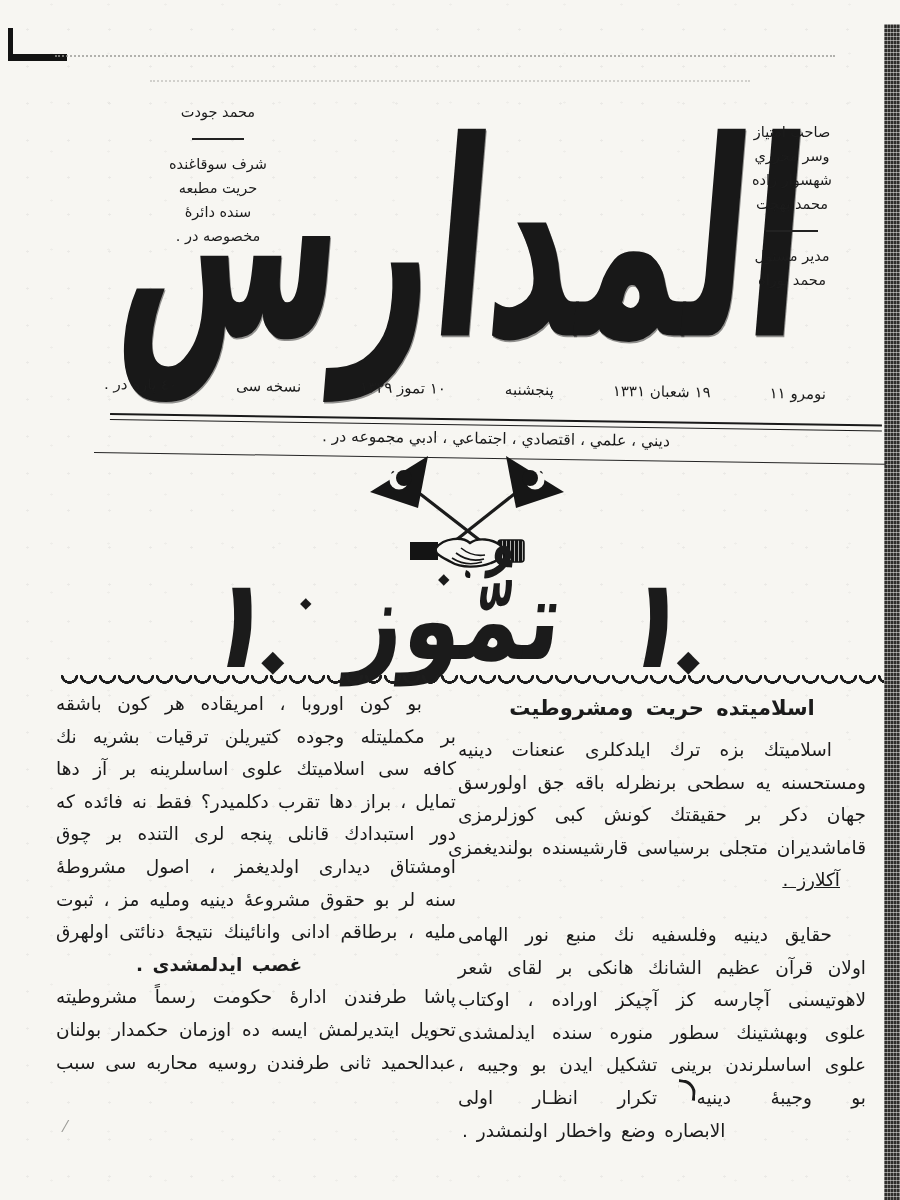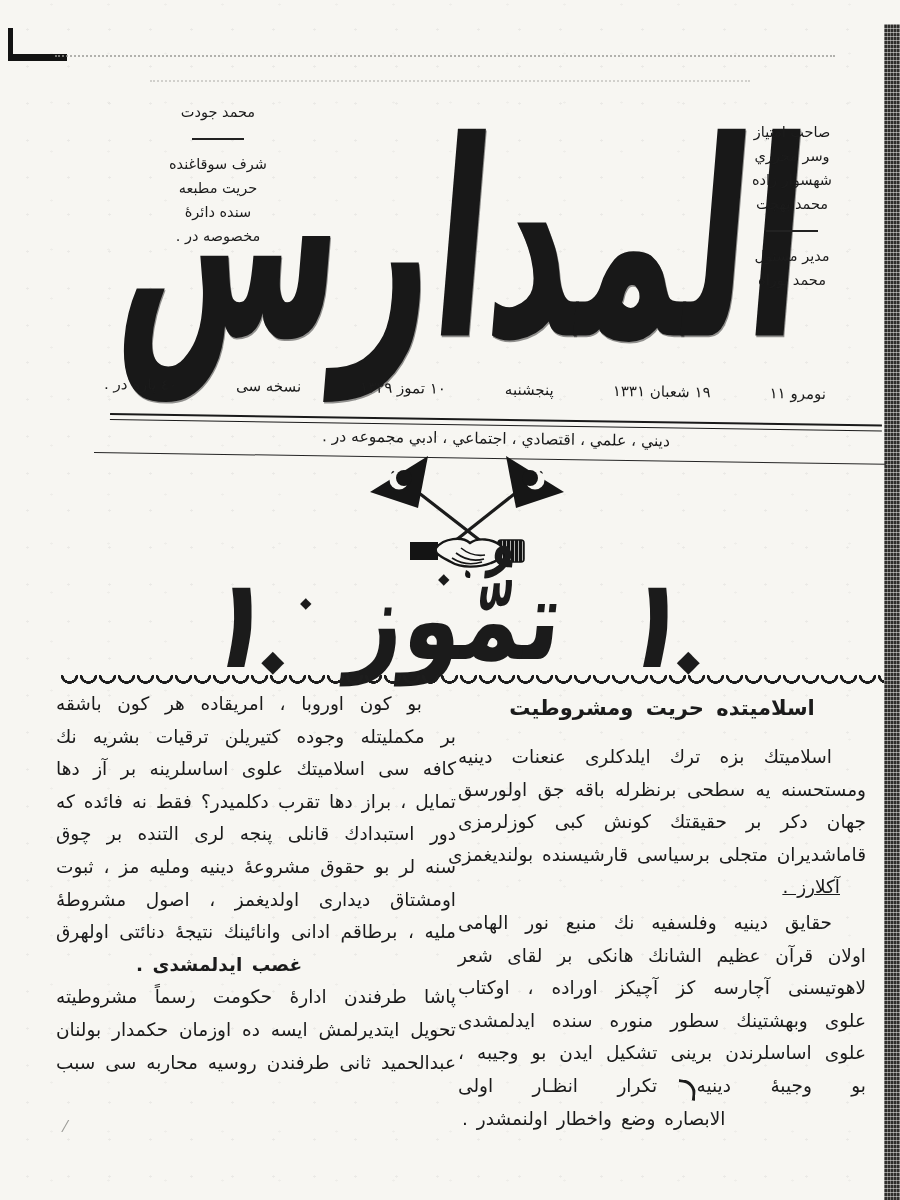--- a/index.html
+++ b/index.html
@@ -66,24 +66,24 @@
   .deco-d2{left:300px; top:594px;}
   
   .wave{left:60px; top:675px; width:824px; height:14px;
     background-image:radial-gradient(circle at 50% 0, transparent 6px, #1d1d1d 6.2px, #1d1d1d 8.6px, transparent 9px);
     background-size:19px 14px; background-repeat:repeat-x;}
   
   .col{font-size:18.5px; line-height:32.6px; word-spacing:3px;}
   .col-right{left:458px; top:690px; width:408px;}
   .col-left{left:56px; top:688px; width:400px;}
   .headline{font-size:21px; line-height:36px; font-weight:bold; text-align:center;
-    margin-bottom:15px; word-spacing:5px;}
+    margin-bottom:8px; word-spacing:5px;}
   .tline{text-align:justify; text-align-last:justify; white-space:nowrap;}
   .tline.indent{padding-right:34px;}
-  .tline.gap{margin-top:3px;}
+  .tline.gap{margin-top:22px;}
   .tline.endright{text-align-last:right; padding-right:26px;text-decoration:underline;}
   .tline.endleft{text-align-last:left; padding-left:4px;}
   .tline.endleft.inset{padding-left:80px;font-weight:bold;}
 </style>
 </head>
 <body>
 
 <div class="page">
 
   <div class="abs corner-mark"></div>
@@ -204,22 +204,22 @@
       </div>
   </div>
 
   <div class="abs col col-left">
     <div>
         <div class="tline indent">بو كون اوروبا ، امريقاده هر كون باشقه</div>
         <div class="tline">بر مكمليتله وجوده كتيريلن ترقيات بشريه نك</div>
         <div class="tline">كافه سى اسلاميتك علوى اساسلرينه بر آز دها</div>
         <div class="tline">تمايل ، براز دها تقرب دكلميدر؟ فقط نه فائده كه</div>
         <div class="tline">دور استبدادك قانلى پنجه لرى التنده بر چوق</div>
+        <div class="tline">اومشتاق ديدارى اولديغمز ، اصول مشروطهٔ</div>
         <div class="tline">سنه لر بو حقوق مشروعهٔ دينيه ومليه مز ، ثبوت</div>
-        <div class="tline">اومشتاق ديدارى اولديغمز ، اصول مشروطهٔ</div>
         <div class="tline">مليه ، برطاقم ادانى وانائينك نتيجهٔ دنائتى اولهرق</div>
         <div class="tline endleft inset">غصب ايدلمشدى .</div>
         <div class="tline">پاشا طرفندن ادارهٔ حكومت رسماً مشروطيته</div>
         <div class="tline">تحويل ايتديرلمش ايسه ده اوزمان حكمدار بولنان</div>
         <div class="tline">عبدالحميد ثانى طرفندن روسيه محاربه سى سبب</div>
       </div>
   </div>
 
   <div class="abs squiggle-mark"></div>
   <span class="abs slash-mark">⁄</span>

